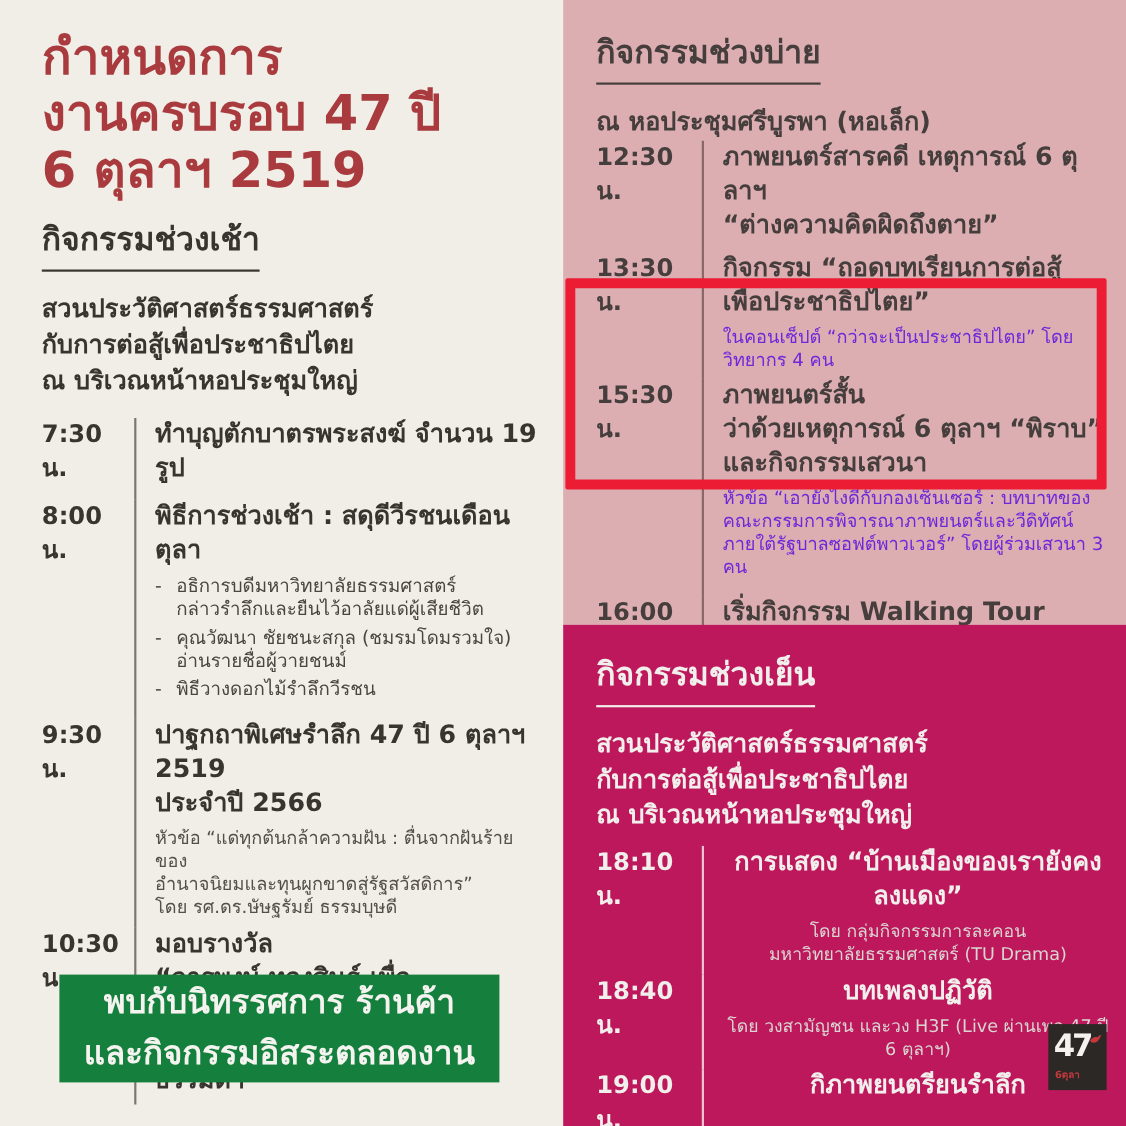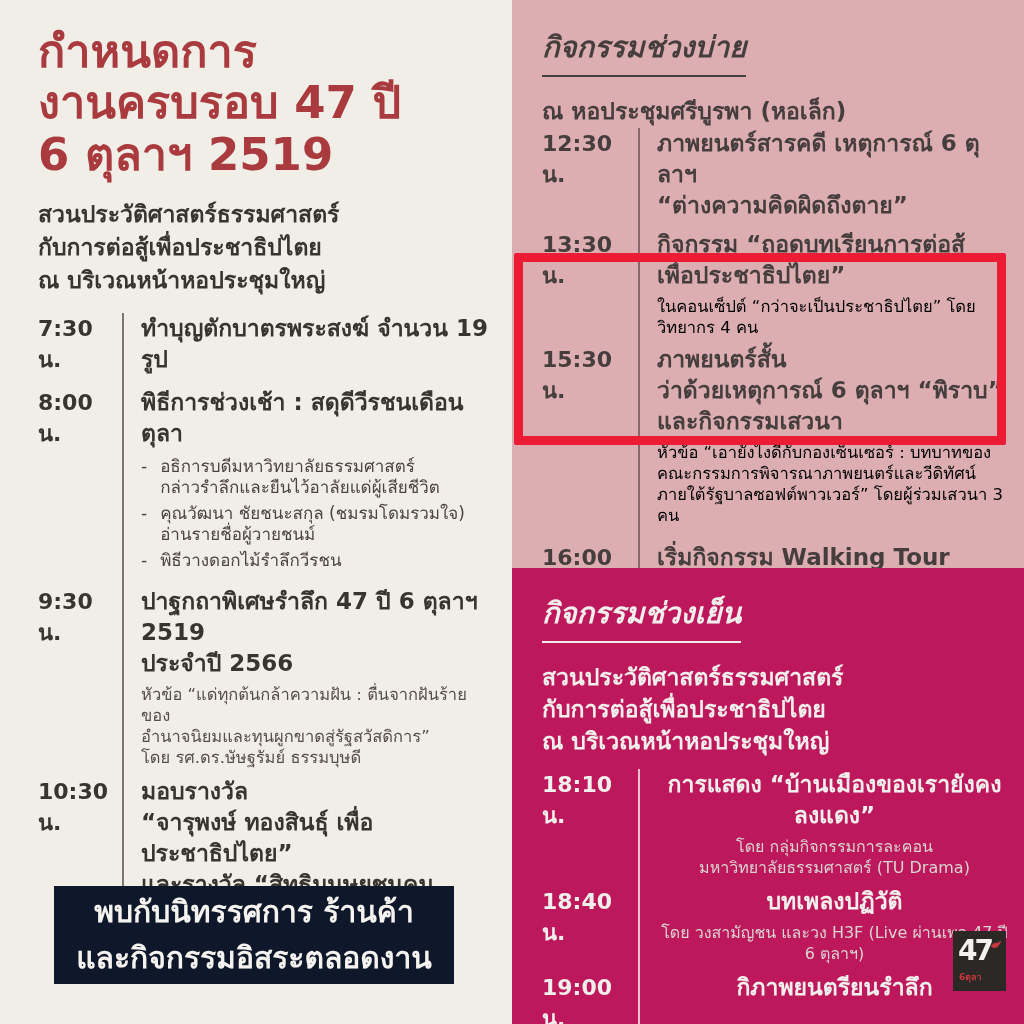--- a/index.html
+++ b/index.html
@@ -22,21 +22,21 @@
     position:absolute;left:512px;top:568px;width:512px;height:456px;
     background:#be185d;color:#f1efec;box-sizing:border-box;
     padding:22px 12px 0 30px;
   }
   
   .poster-title{
     color:#a93a3e;font-size:45px;font-weight:bold;line-height:1.14;
     white-space:pre-line;
   }
   .section-h{font-size:29px;font-weight:bold;margin-top:14px;}
-  .section-h .u{border-bottom:2px solid currentColor;padding-bottom:5px;display:inline-block;font-style:italic;}
+  .section-h .u{border-bottom:2px solid currentColor;padding-bottom:5px;display:inline-block;}
   .venue{
     font-size:23px;font-weight:600;line-height:33px;white-space:pre-line;margin-top:18px;
   }
   .rows{margin-top:16px;}
   .row{display:flex;align-items:stretch;}
   .row .time{flex:none;width:84px;font-size:22px;font-weight:600;line-height:31px;}
   .row .body{
     flex:1;border-left:2px solid rgba(45,38,32,.6);
     padding:0 0 12px 17px;box-sizing:border-box;
   }
@@ -47,31 +47,31 @@
     display:flex;gap:13px;font-size:17px;line-height:21px;color:#4b4540;
     margin-bottom:5px;white-space:pre-line;
   }
   .bullet::before{content:"-";flex:none;}
   .pb6 .body{padding-bottom:6px;}
   .pb8 .body{padding-bottom:8px;}
   .pb10 .body{padding-bottom:10px;}
   .pb16 .body{padding-bottom:16px;}
   .footer-box{
     position:absolute;left:54px;top:886px;width:400px;height:98px;
-    background:#0f172a;color:#f5f3ef;font-size:30px;font-weight:bold;
+    background:#15803d;color:#f5f3ef;font-size:30px;font-weight:bold;
     line-height:46px;white-space:pre-line;display:flex;align-items:center;
     justify-content:center;text-align:center;
   }
   
   .panel-afternoon .section-h{margin-top:0;}
   .panel-afternoon .venue{font-size:23px;}
   .panel-afternoon .rows{margin-top:0;}
   .panel-afternoon .row .time{width:96px;}
   .panel-afternoon .row .body{border-left-color:rgba(70,45,48,.55);}
-  .panel-afternoon .rnote{color:#000000;}
+  .panel-afternoon .rnote{color:#6d28d9;}
   
   .panel-evening .section-h{margin-top:0;}
   .panel-evening .venue{margin-top:18px;line-height:32px;}
   .panel-evening .rows{margin-top:12px;}
   .panel-evening .row .time{width:96px;}
   .panel-evening .row .body{border-left-color:rgba(250,248,245,.75);text-align:center;}
   .panel-evening .rnote{color:#d9d5d1;font-size:16px;}
   
   .highlight-box{
     position:absolute;left:514px;top:253px;width:492px;height:192px;
@@ -95,20 +95,23 @@
 </head>
 <body>
 
 <div class="page">
 
   <div class="panel-left">
     <div class="poster-title">กำหนดการ
 งานครบรอบ 47 ปี
 6 ตุลาฯ 2519</div>
 
+    <div class="section-h">
+      <span class="u">กิจกรรมช่วงเช้า</span>
+    </div>
 
     <div class="venue">สวนประวัติศาสตร์ธรรมศาสตร์
 กับการต่อสู้เพื่อประชาธิปไตย
 ณ บริเวณหน้าหอประชุมใหญ่</div>
 
     <div class="rows">
       <div class="row">
         <div class="time">7:30 น.</div>
         <div class="body">
             <div class="rtitle">ทำบุญตักบาตรพระสงฆ์ จำนวน 19 รูป</div>

